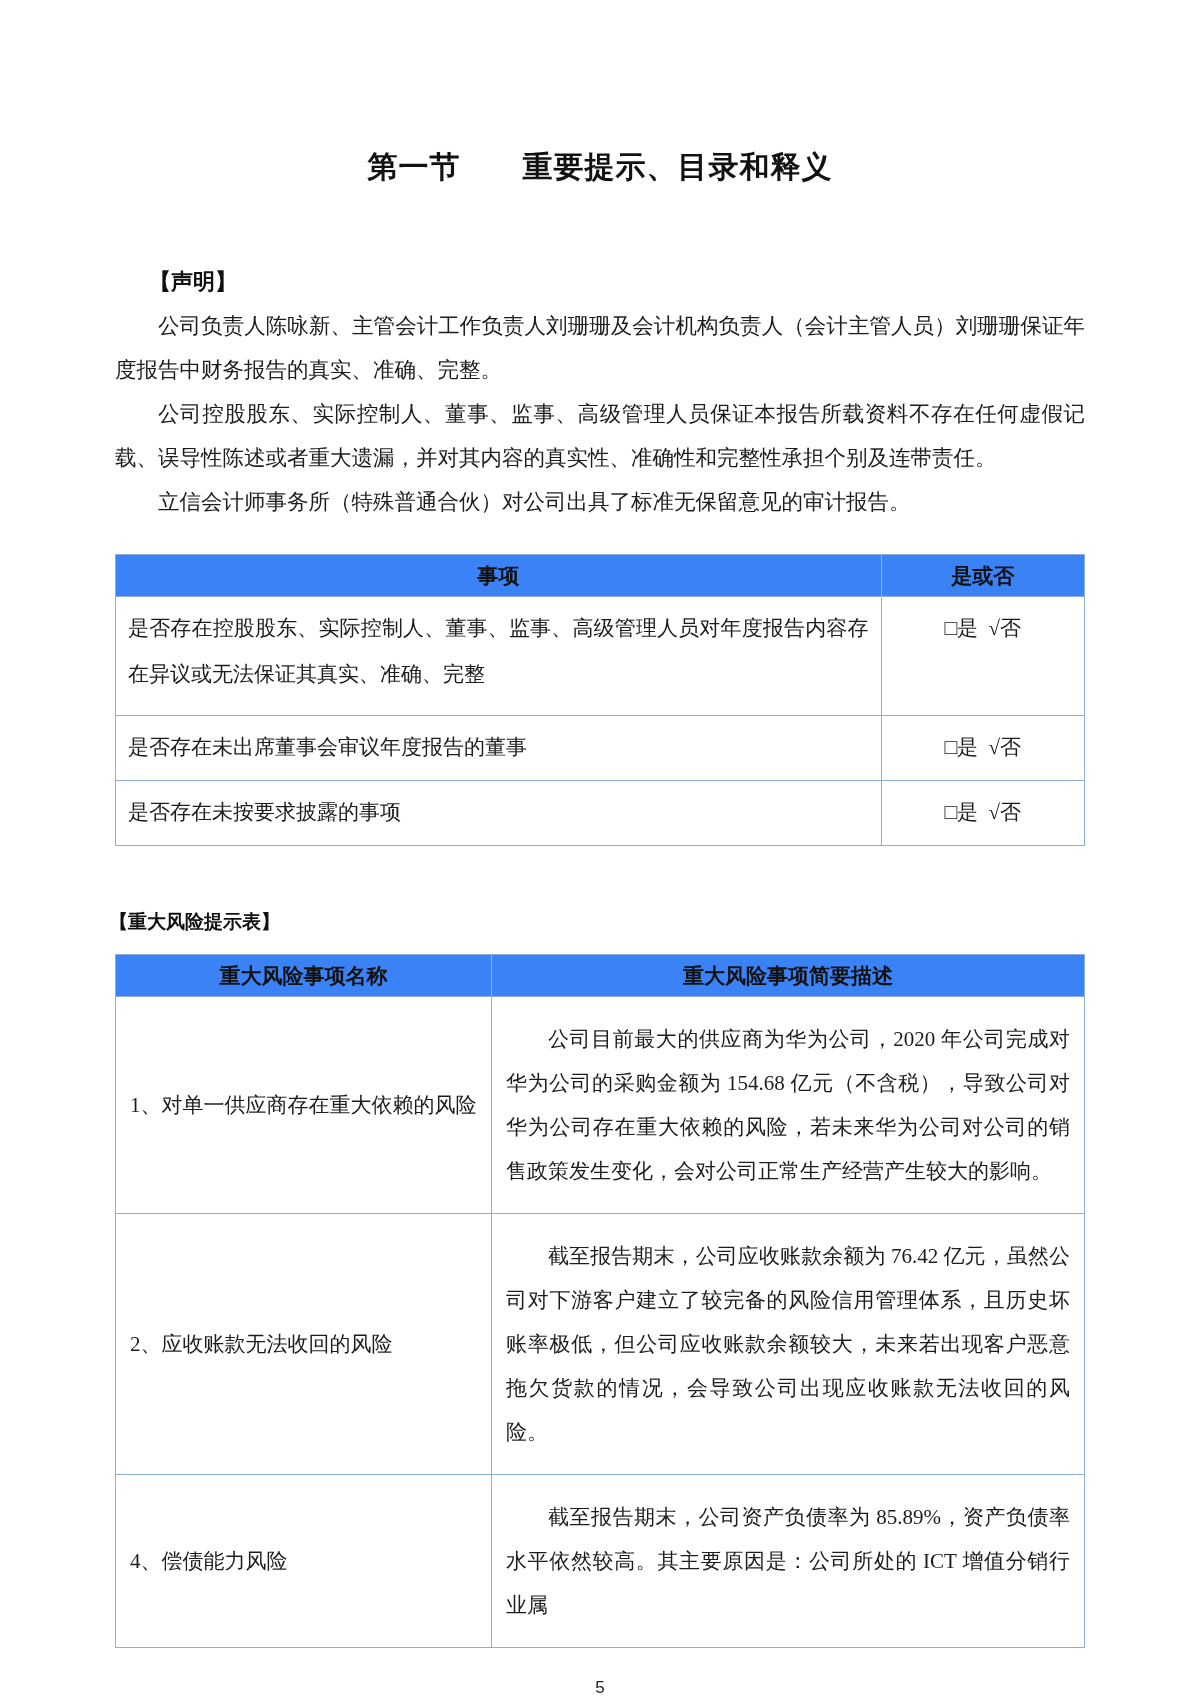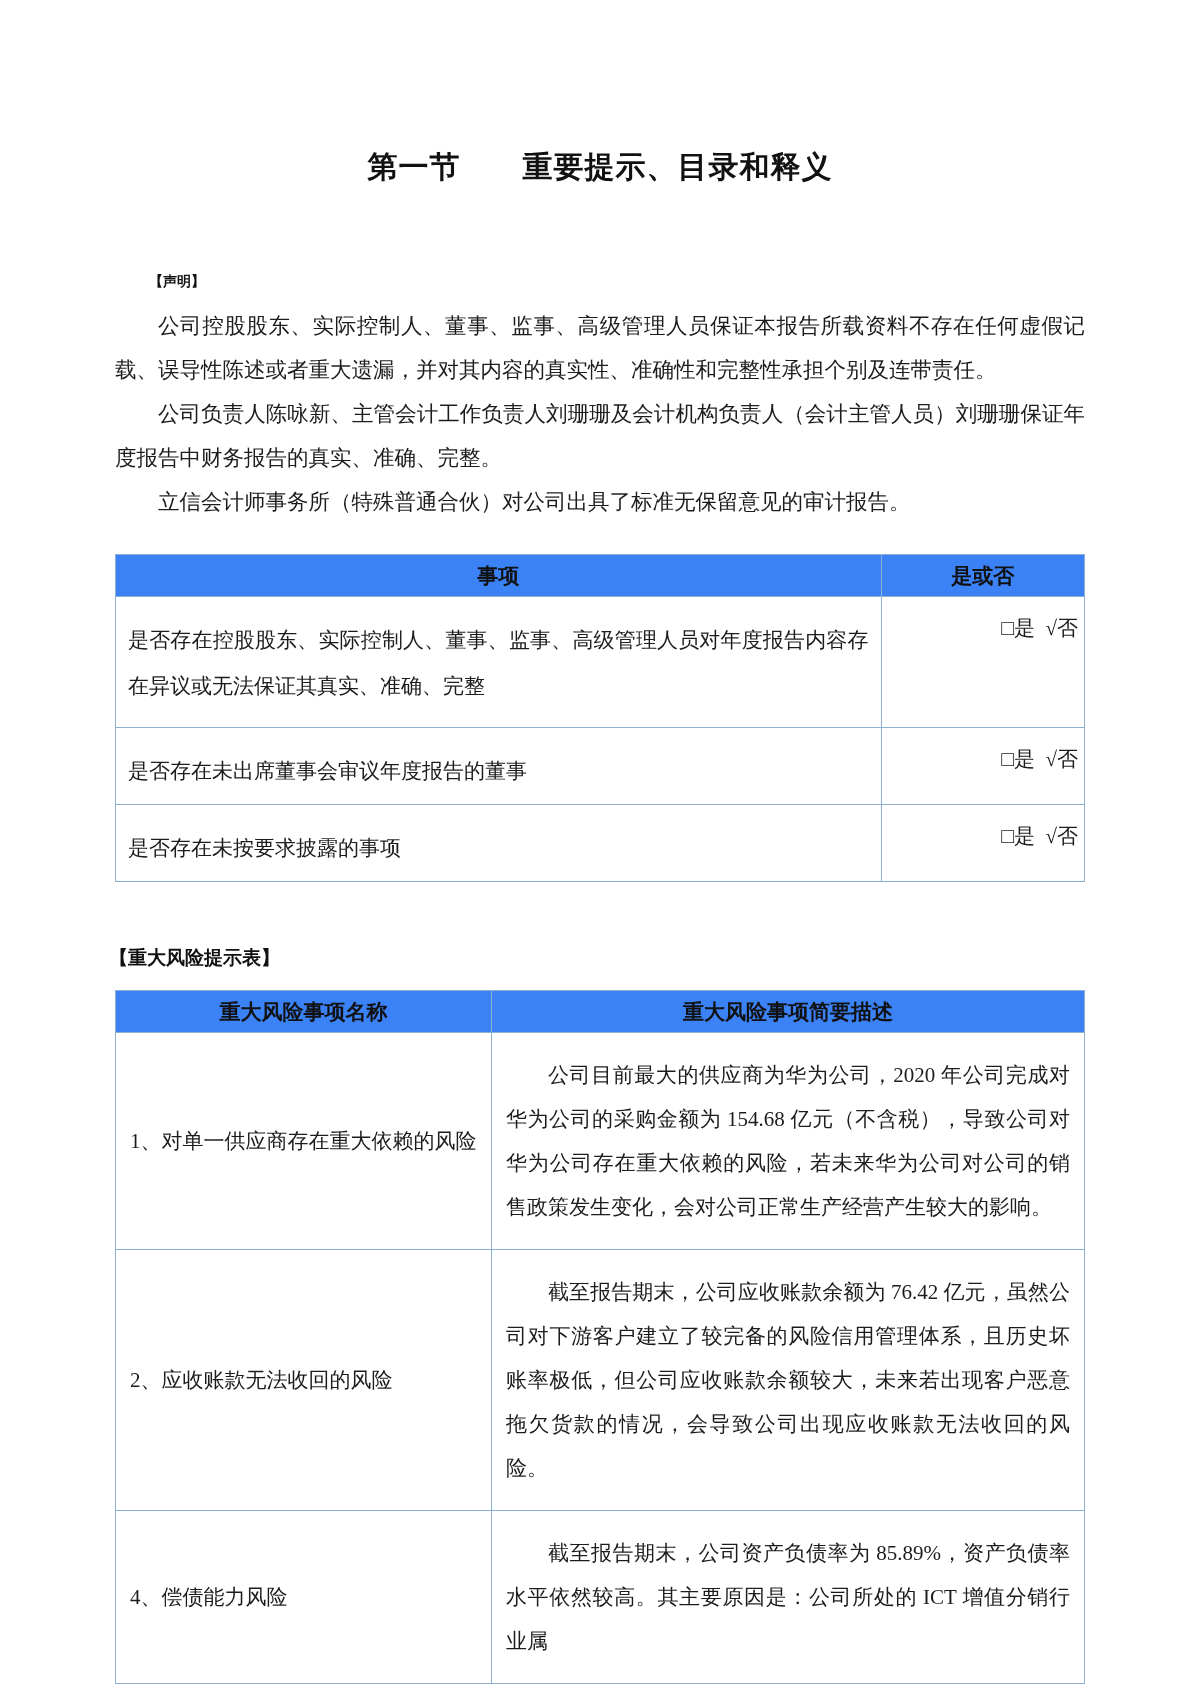--- a/index.html
+++ b/index.html
@@ -20,21 +20,21 @@
     text-align:center;
     font-family:"Liberation Sans","DejaVu Sans",sans-serif;
     font-weight:bold;
     font-size:30px;
     line-height:34px;
     color:#111;
     letter-spacing:1px;
   }
   .sec-heading{
     margin:0;
-    font-size:14px;
+    font-size:22px;
     font-weight:bold;
     line-height:44px;
     color:#111;
   }
   .declaration-heading{margin-top:76px;margin-left:34px;}
   .risk-heading{margin-top:54px;margin-left:-6px;font-size:19px;}
   .para{
     margin:0;
     font-size:21.5px;
     line-height:44px;
@@ -58,28 +58,28 @@
     background:#3b82f6;
     font-weight:bold;
     text-align:center;
     height:42px;
     padding:2px 8px;
     color:#111;
   }
   .yn-col-item{width:79%;}
   .yn-col-answer{width:21%;}
   .yn-item{
-    padding:20px 12px 10px 12px;
+    padding:8px 12px 10px 12px;
     line-height:46px;
     text-align:justify;
     vertical-align:top;
   }
   .yn-row-tall .yn-item{padding-bottom:18px;}
   .yn-answer{
-    text-align:right;
+    text-align:center;
     vertical-align:top;
     padding:8px 6px;
     line-height:46px;
     white-space:pre;
   }
   .risk-col-name{width:38.8%;}
   .risk-col-desc{width:61.2%;}
   .risk-name{
     vertical-align:middle;
     padding:6px 2px 6px 14px;
@@ -103,22 +103,22 @@
 </style>
 </head>
 <body>
 
 <div class="page">
 
   <h1 class="doc-title">第一节　　重要提示、目录和释义</h1>
 
   <section>
     <h2 class="sec-heading declaration-heading">【声明】</h2>
+    <p class="para">公司负责人陈咏新、主管会计工作负责人刘珊珊及会计机构负责人（会计主管人员）刘珊珊保证年度报告中财务报告的真实、准确、完整。</p>
     <p class="para">公司控股股东、实际控制人、董事、监事、高级管理人员保证本报告所载资料不存在任何虚假记载、误导性陈述或者重大遗漏，并对其内容的真实性、准确性和完整性承担个别及连带责任。</p>
-    <p class="para">公司负责人陈咏新、主管会计工作负责人刘珊珊及会计机构负责人（会计主管人员）刘珊珊保证年度报告中财务报告的真实、准确、完整。</p>
     <p class="para">立信会计师事务所（特殊普通合伙）对公司出具了标准无保留意见的审计报告。</p>
   </section>
 
   <table class="yn-table">
     <colgroup>
       <col class="yn-col-item">
       <col class="yn-col-answer">
     </colgroup>
     <thead>
       <tr>

